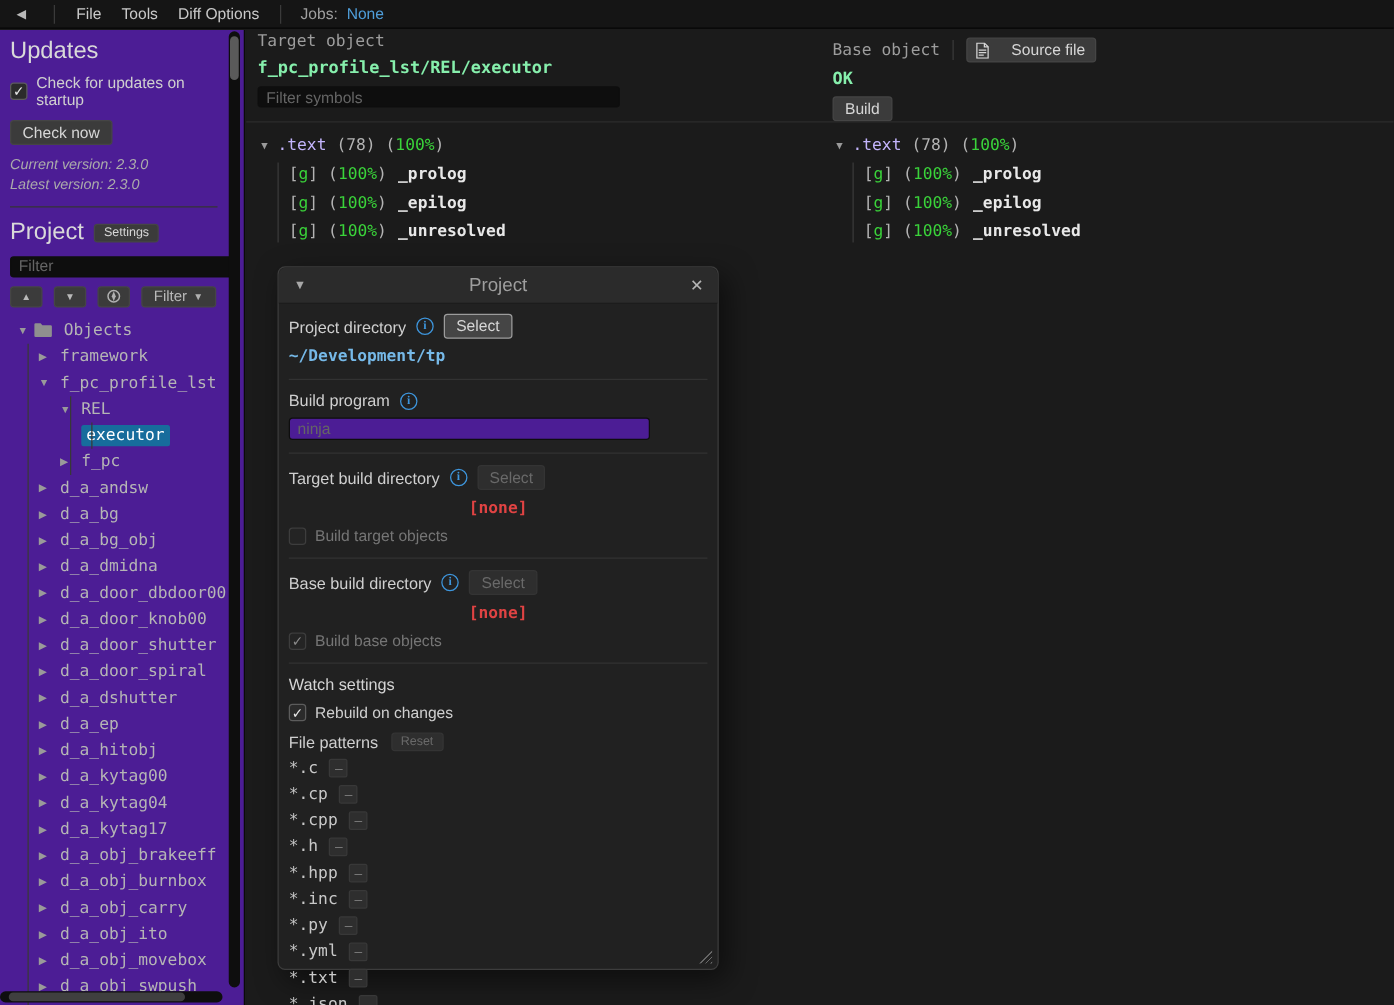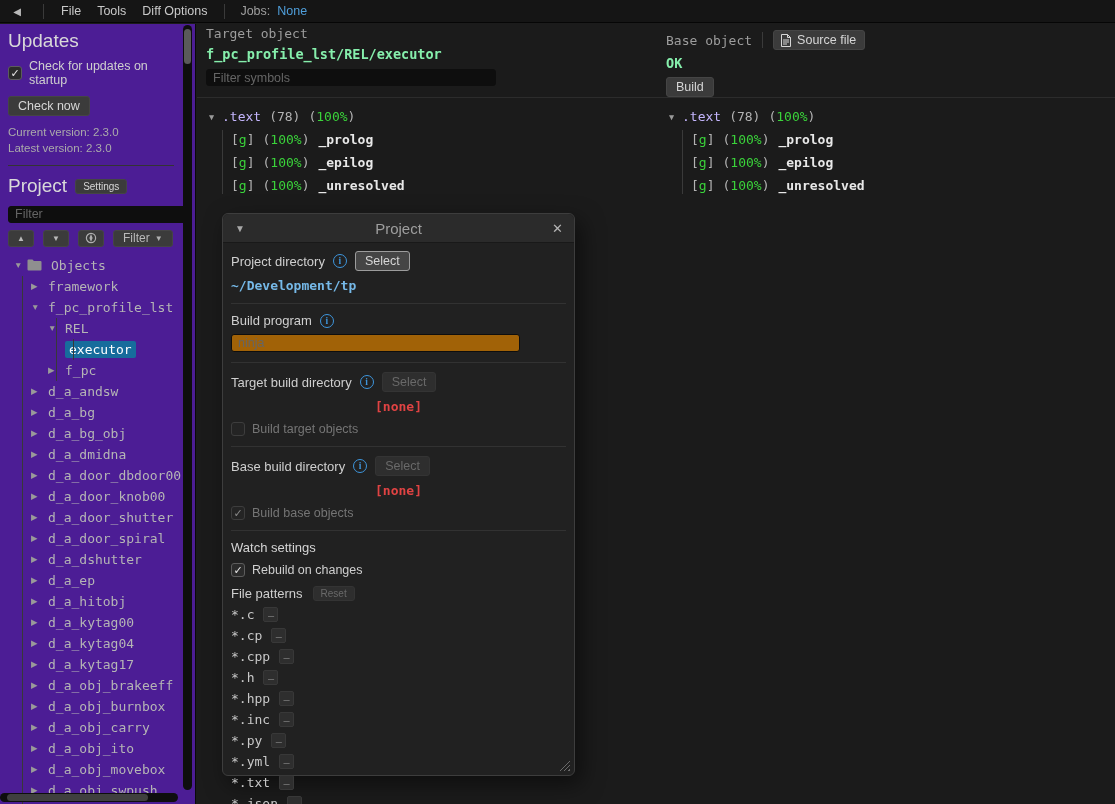--- a/index.html
+++ b/index.html
@@ -37,21 +37,21 @@
     display:inline-flex; align-items:center; justify-content:center;
     font-size:11px; color:#e9e9e9; flex:0 0 auto;
   }
   .checkbox.disabled { background:#242424; border-color:#3d3d3d; color:#8a8a8a; }
   .btn {
     display:inline-block; background:#3b3b3b; color:#d6d6d6; border:1px solid #454545;
     border-radius:3px; font-size:12.5px; padding:2px 9px; cursor:default;
   }
   .btn.small { font-size:10px; padding:1px 7px; }
   .btn.disabled { background:#2e2e2e; border-color:#343434; color:#696969; }
-  .version-line { font-size:11.5px; color:#ababab; line-height:16px; }
+  .version-line { font-size:11.5px; color:#ababab; line-height:16px;font-style:italic; }
   .side-sep { height:1px; background:#343434; margin:9px 0; }
   .project-head { display:flex; align-items:center; gap:8px; margin-bottom:7px; }
   .project-head .side-h1 { margin:0; }
   .text-input {
     background:#0e0e0e; border:1px solid #0e0e0e; border-radius:3px;
     color:#d0d0d0; font-size:12.5px; padding:2px 6px; outline:none;
   }
   .text-input::placeholder { color:#656565; }
   .sidebar .filter-input { width:180px; height:17px; margin-bottom:7px; }
   .nav-row { display:flex; gap:9px; margin-bottom:8px; align-items:center; }
@@ -86,21 +86,21 @@
 
   
   .main { position:absolute; left:197px; top:24px; right:0; bottom:0; background:#1b1b1b; }
   .panel-title { font-size:13px; color:#9d9d9d; }
   .obj-path { font-size:13.5px; font-weight:bold; color:#86efac; margin-top:5px; }
   .target-header { position:absolute; left:9px; top:2px; }
   .base-header { position:absolute; left:469px; top:6px; }
   .symbols-filter { width:290px; height:17px; margin-top:7px; display:block; }
   .base-row1 { display:flex; align-items:center; gap:10px; }
   .hdiv { width:1px; height:16px; background:#3a3a3a; }
-  .src-btn { display:inline-flex; align-items:flex-end; gap:5px; padding:2px 8px 2px 6px; }
+  .src-btn { display:inline-flex; align-items:flex-end; gap:17px; padding:2px 8px 2px 6px; }
   .main-sep { position:absolute; left:0; right:0; top:73px; height:1px; background:#2c2c2c; }
 
   .symbols { position:absolute; top:81px; font-size:13px; }
   .symbols.t { left:9px; } .symbols.b { left:469px; }
   .sym-row { height:23px; display:flex; align-items:center; white-space:nowrap; }
   .sec-arrow { width:13px; font-size:8.5px; color:#9a9a9a; margin-left:3px; }
   .sec-name { color:#c4b5fd; }
   .dimtx { color:#b3b3b3; }
   .green { color:#3ad33a; }
   .sym-guide { position:absolute; left:16px; top:25px; height:64px; width:1px; background:#3a3a3a; }
@@ -127,21 +127,21 @@
     width:14px; height:14px; border:1.4px solid #3e96dd; border-radius:50%;
     color:#3e96dd; font-size:9.5px; font-weight:bold; font-family:"Liberation Serif", serif;
     display:inline-flex; align-items:center; justify-content:center; flex:0 0 auto;
   }
   .btn.focused { background:#454545; border:1px solid #9c9c9c; }
   .dlg-value { font-size:13px; font-weight:bold; color:#76b9e8; margin-top:7px; }
   .dlg-sep { height:1px; background:#323232; margin:10px 0 9px 0; }
   .none-val { color:#e04343; font-weight:bold; font-size:13px; margin-top:7px;text-align:center; }
   .dlg-chk { margin-top:8px; margin-bottom:2px; }
   .dlg-chk.disabled-label span.lbl { color:#757575; }
-  .dlg-input { width:289px; height:18px; margin-top:6px; display:block; background:#a16207; }
+  .dlg-input { width:289px; height:18px; margin-top:6px; display:block; background:#4c1d95; }
   .patterns-head { display:flex; align-items:center; gap:10px; margin-top:9px; }
   .pattern-row { height:21px; display:flex; align-items:center; gap:9px; color:#c8c8c8; }
   .mini-btn {
     background:#2e2e2e; border:1px solid #383838; border-radius:2px; color:#7d7d7d;
     min-width:15px; height:15px; font-size:11px; line-height:12px;
     display:inline-flex; align-items:center; justify-content:center;
   }
   .resize-handle {
     position:absolute; right:4px; bottom:4px; width:11px; height:11px;
     clip-path:polygon(100% 0, 100% 100%, 0 100%);

